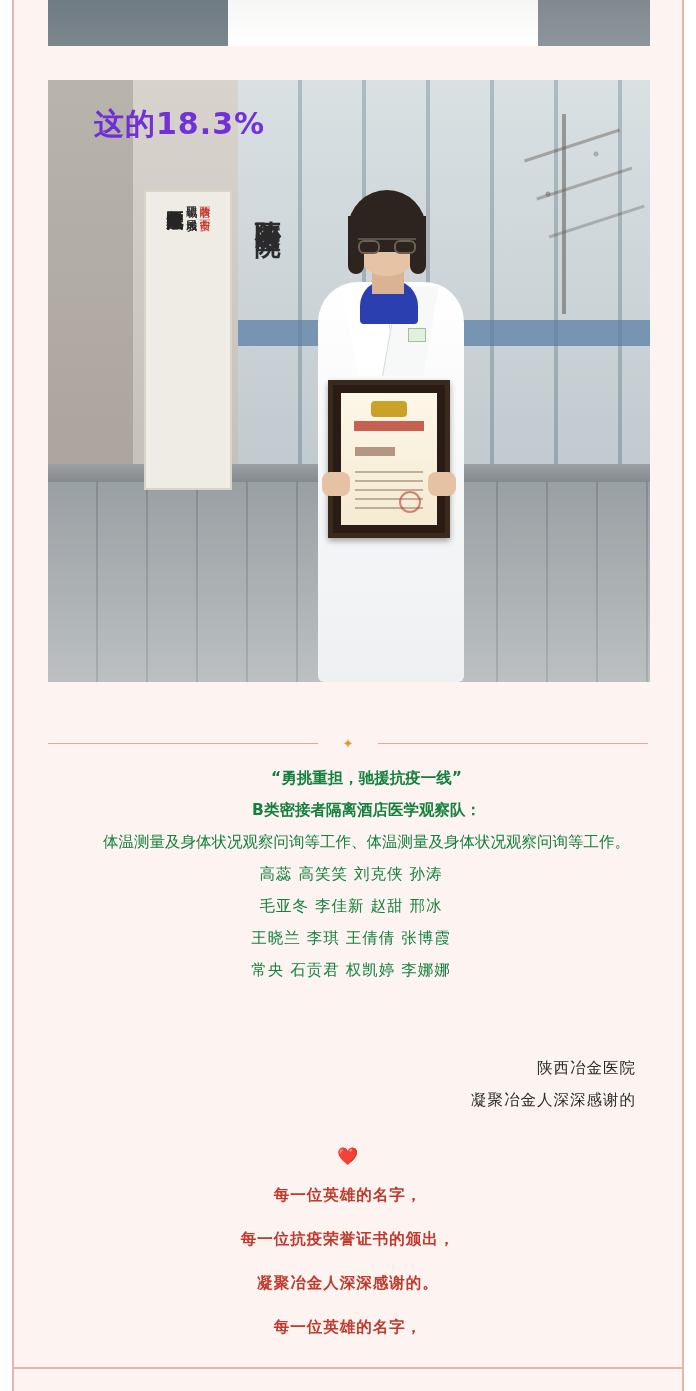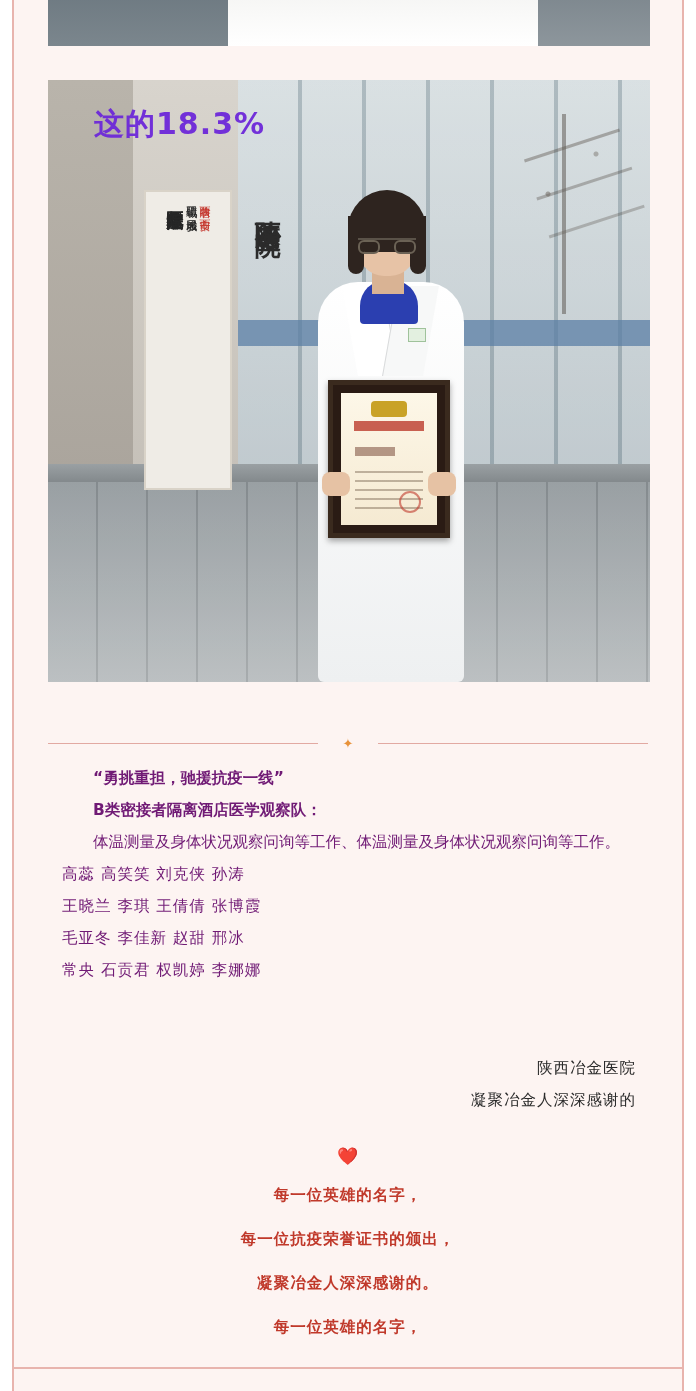--- a/index.html
+++ b/index.html
@@ -363,24 +363,25 @@
     font-size: 13px;
     line-height: 13px;
   }
 
   
   .body-text {
     position: absolute;
     left: 48px;
     right: 42px;
     top: 762px;
-    color: #701a75;
+    color: #15803d;
     font-size: 15.5px;
     line-height: 32px;
     font-family: "DejaVu Sans", sans-serif;
+    text-align: center;
   }
   .body-text p { margin: 0; }
   .body-text p.indent { text-indent: 2em; }
   .body-text p.bold { font-weight: bold; }
   .names { margin-left: 14px; letter-spacing: 1px; }
 
   .signoff {
     position: absolute;
     right: 46px;
     top: 1052px;
@@ -474,22 +475,22 @@
       <div class="line l"></div>
       <div class="star">✦</div>
       <div class="line r"></div>
     </div>
 
     <div class="body-text">
       <p class="indent bold">“勇挑重担，驰援抗疫一线”</p>
       <p class="indent bold">B类密接者隔离酒店医学观察队：</p>
       <p class="indent">体温测量及身体状况观察问询等工作、体温测量及身体状况观察问询等工作。</p>
       <p class="names">高蕊  高笑笑  刘克侠  孙涛</p>
+      <p class="names">毛亚冬  李佳新  赵甜  邢冰</p>
       <p class="names">王晓兰  李琪  王倩倩  张博霞</p>
-      <p class="names">毛亚冬  李佳新  赵甜  邢冰</p>
       <p class="names">常央  石贡君  权凯婷  李娜娜</p>
     </div>
 
     <div class="signoff">
       <p>陕西冶金医院</p>
       <p>凝聚冶金人深深感谢的</p>
     </div>
 
     <div class="closing">
       <div class="heart">❤️</div>

